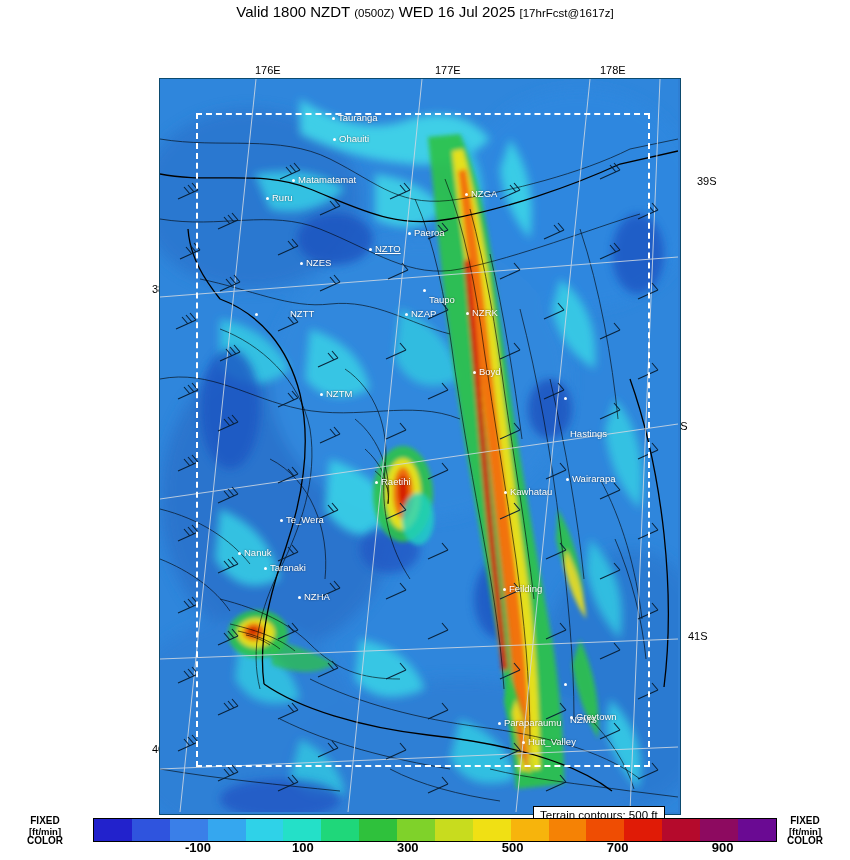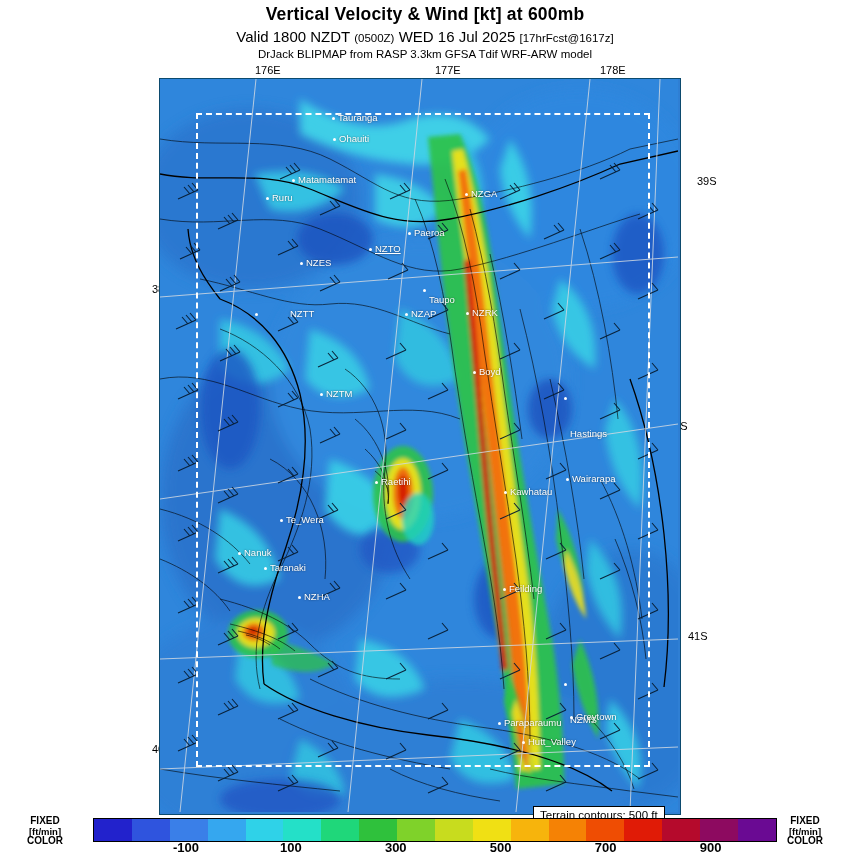--- a/index.html
+++ b/index.html
@@ -25,48 +25,46 @@
   .dashbox{position:absolute;border:2px dashed #ffffff;}
 
   
   .pl{position:absolute;font-size:9.5px;color:#ffffff;white-space:nowrap;
       text-shadow:0 0 2px rgba(0,0,0,.55);}
   .dot{position:absolute;width:3px;height:3px;background:#fff;border-radius:50%;}
 
   
   #cbar{position:absolute;left:93px;top:818px;width:682px;height:22px;border:1px solid #000;}
   #cbar .seg{height:100%;float:left;}
-  #cticks{position:absolute;left:81px;top:840px;width:682px;height:18px;}
+  #cticks{position:absolute;left:93px;top:840px;width:682px;height:18px;}
   #cticks span{position:absolute;font-size:13px;font-weight:bold;transform:translateX(-50%);}
 
   .cside{position:absolute;width:86px;text-align:center;font-size:10px;font-weight:bold;line-height:1.05;}
   .cside .a{font-size:9.5px;}
   #cleft{left:2px;top:816px;}
   #cright{left:762px;top:816px;}
 
   
   #terrleg{position:absolute;left:533px;top:806px;background:#fff;border:1px solid #000;
            font-size:11.5px;padding:2px 6px;}
 
   svg{display:block;}
 </style>
 </head>
 <body>
 
 <div id="root">
 
   <div class="title-block">
-    <div class="t1">Vertical Velocity &amp; Wind [kt] at 600mb</div>
     <div class="t2">
       <span>Valid 1800 NZDT</span>
       <span class="small">(0500Z)</span>
       <span>WED 16 Jul 2025</span>
       <span class="brk">[17hrFcst@1617z]</span>
     </div>
-    <div class="t3">DrJack BLIPMAP from RASP 3.3km GFSA Tdif WRF-ARW model</div>
   </div>
 
   <div class="axlab" style="left:255px;top:64px;">176E</div>
   <div class="axlab" style="left:435px;top:64px;">177E</div>
   <div class="axlab" style="left:600px;top:64px;">178E</div>
 
   <div class="axlab" style="left:205px;top:800px;">173E</div>
   <div class="axlab" style="left:383px;top:800px;">174E</div>
 
   <div class="axlab" style="left:152px;top:283px;">38S</div>

